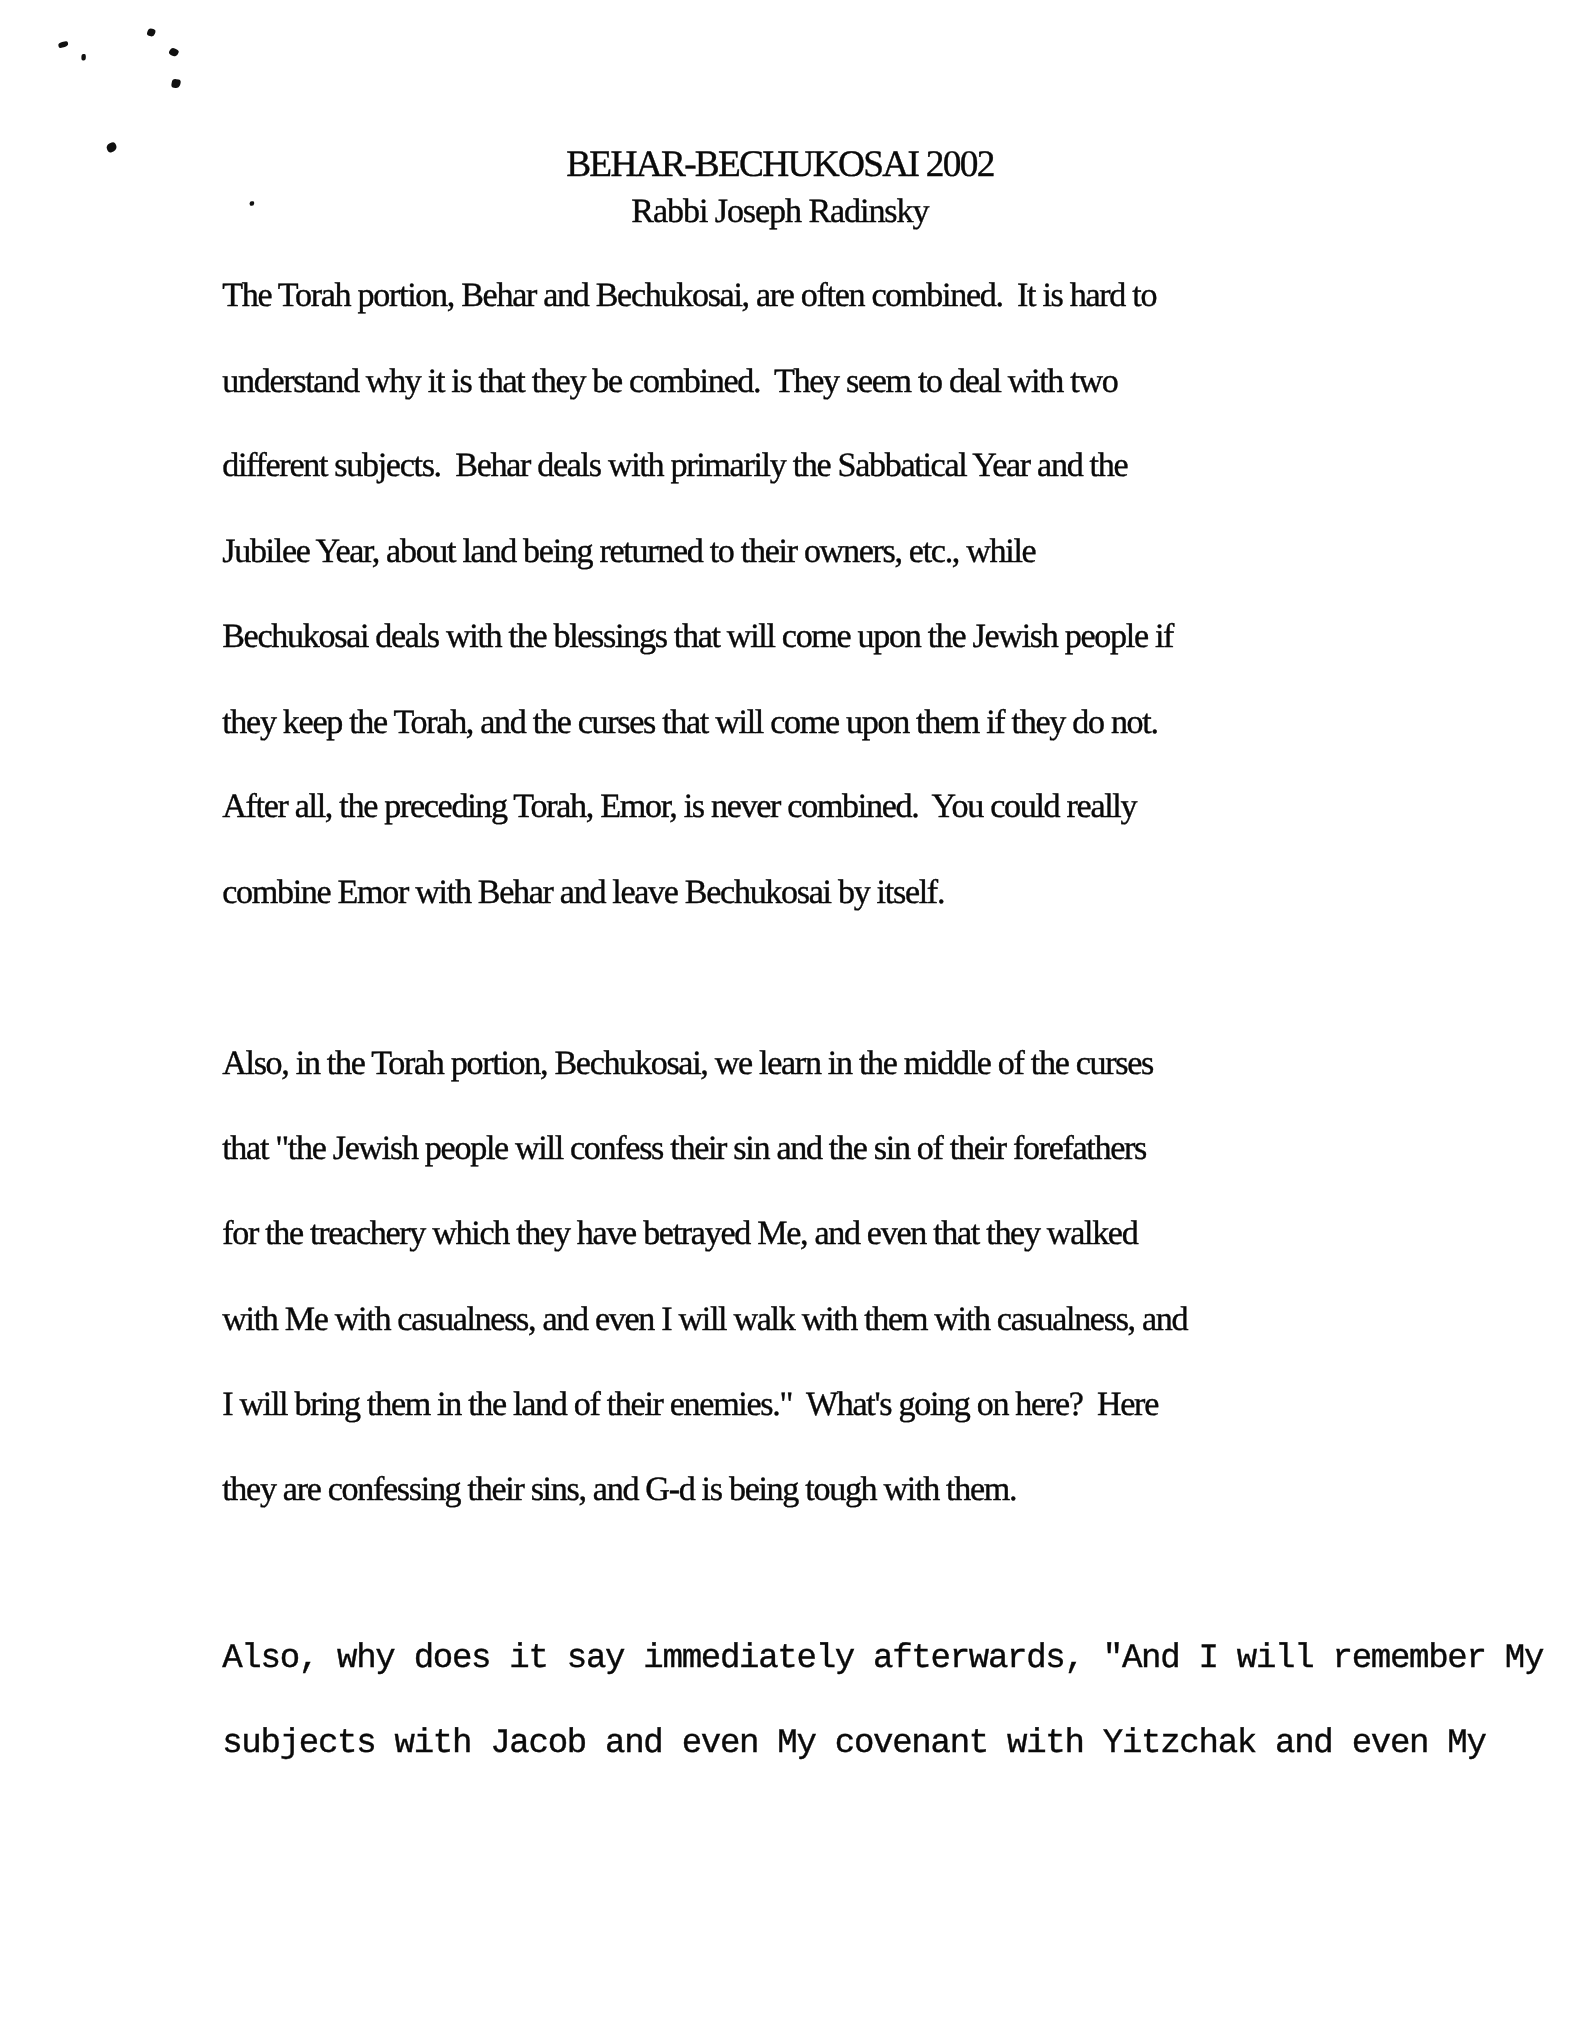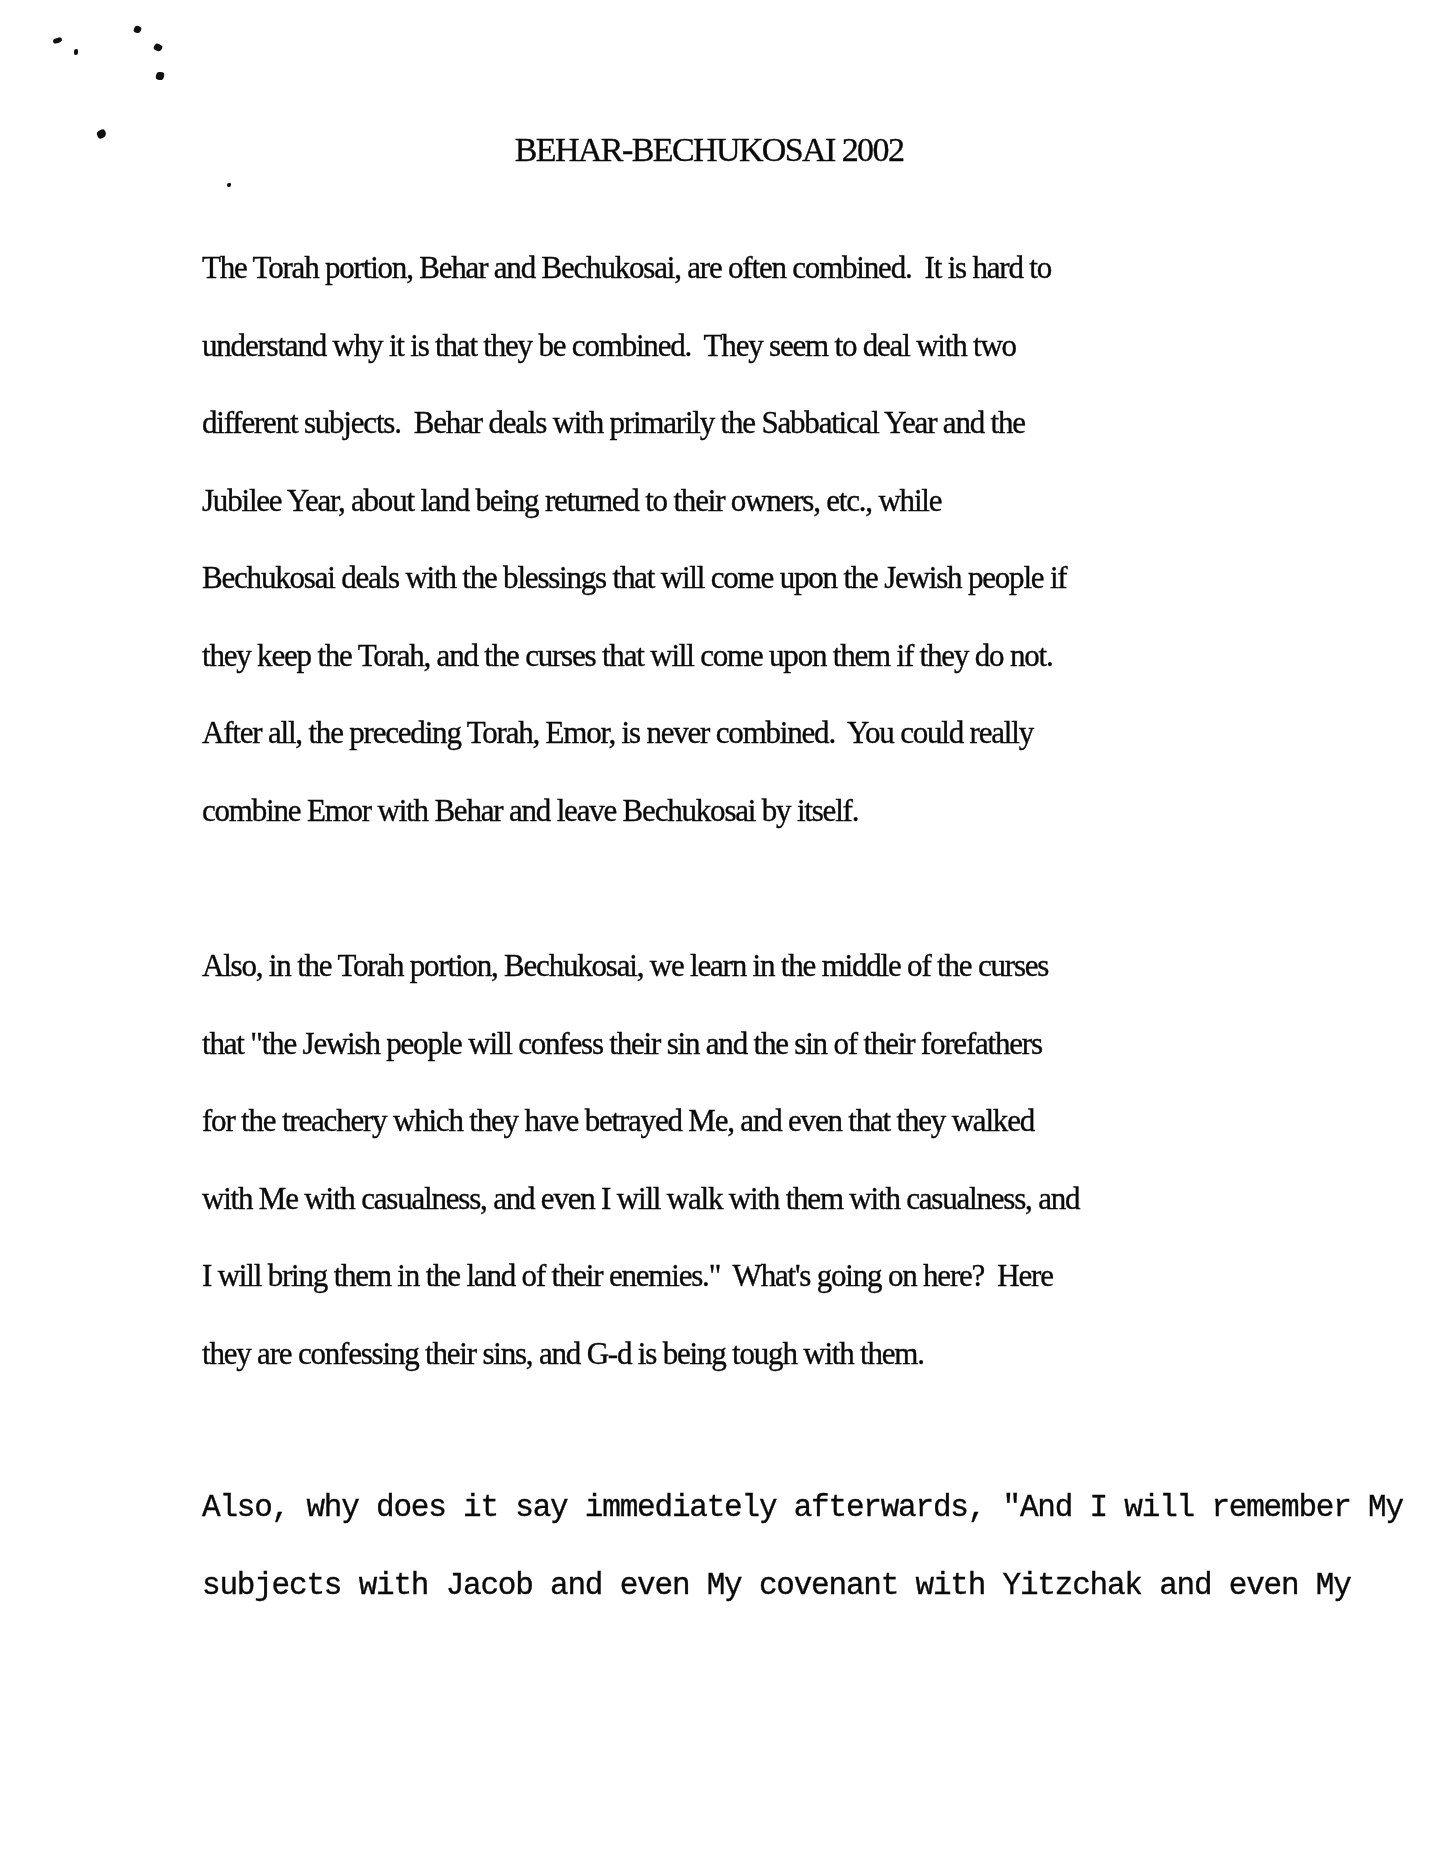--- a/index.html
+++ b/index.html
@@ -73,20 +73,21 @@
   <span class="speck" id="speck-1"></span>
   <span class="speck" id="speck-2"></span>
   <span class="speck" id="speck-3"></span>
   <span class="speck" id="speck-4"></span>
   <span class="speck" id="speck-5"></span>
   <span class="speck" id="speck-6"></span>
   <span class="speck" id="speck-7"></span>
 
   <div class="doc-title">BEHAR-BECHUKOSAI 2002</div>
 
+  <div class="doc-author">Rabbi Joseph Radinsky</div>
 
   <div class="para" id="para-2">
     <div class="line">Also, in the Torah portion, Bechukosai, we learn in the middle of the curses</div>
     <div class="line">that "the Jewish people will confess their sin and the sin of their forefathers</div>
     <div class="line">for the treachery which they have betrayed Me, and even that they walked</div>
     <div class="line">with Me with casualness, and even I will walk with them with casualness, and</div>
     <div class="line">I will bring them in the land of their enemies."  What's going on here?  Here</div>
     <div class="line">they are confessing their sins, and G-d is being tough with them.</div>
   </div>
 

